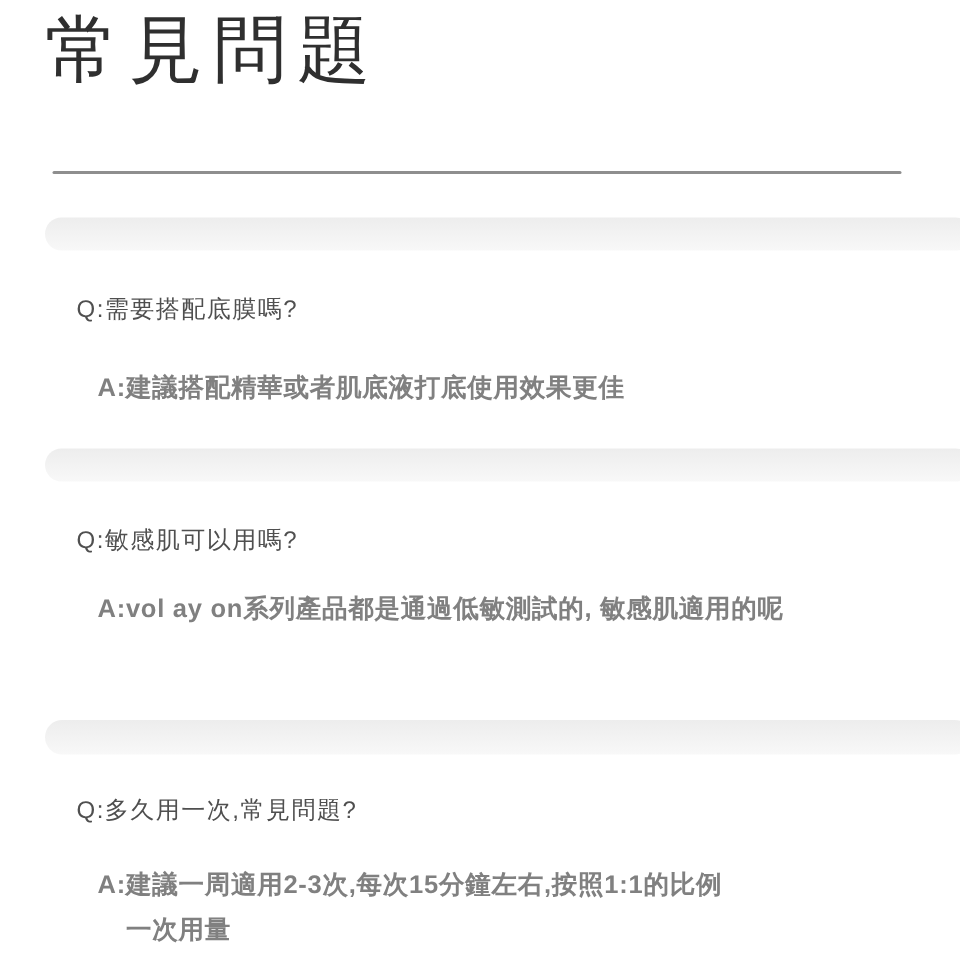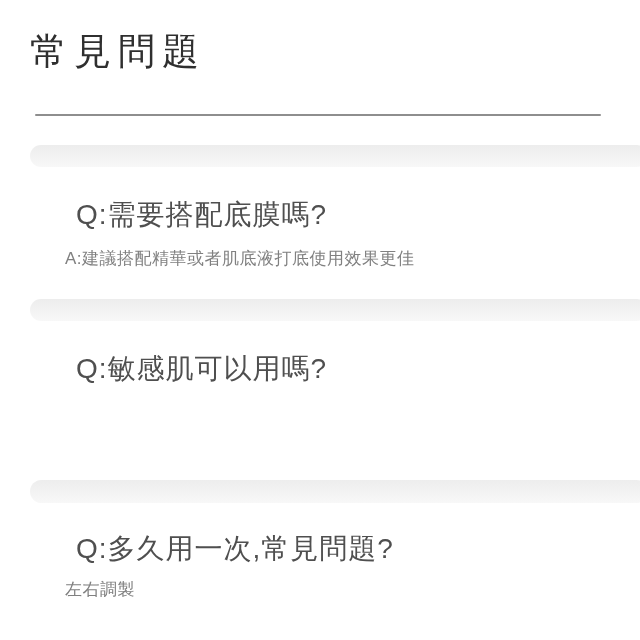--- a/index.html
+++ b/index.html
@@ -15,22 +15,22 @@
   html,body{background:#fff;}
   body{font-family:"Liberation Sans","DejaVu Sans",sans-serif;}
   .page{
     position:relative;
     width:640px;height:640px;
     background:var(--page-bg);
     overflow:hidden;
   }
   .page-title{
     position:absolute;
-    left:30px;top:32px;
-    font-size:37px;
+    left:30px;top:8px;
+    font-size:49px;
     font-weight:300;
     letter-spacing:7px;
     line-height:1.1;
     color:var(--title-color);
     white-space:nowrap;
   }
   .title-underline{
     position:absolute;
     left:35px;top:114px;
     width:566px;height:2px;
@@ -50,41 +50,41 @@
   .faq-card{
     position:absolute;
     left:0;width:640px;
     background:transparent;
   }
   .card-1{top:167px;height:132px;}
   .card-2{top:321px;height:159px;}
   .card-3{top:503px;height:137px;}
   .question{
     position:absolute;
-    left:76px;
-    font-size:28px;
+    left:51px;
+    font-size:16px;
     color:var(--question-color);
     letter-spacing:1px;
     white-space:nowrap;
   }
   .card-1 .question{top:29px;}
   .card-2 .question{top:29px;}
   .card-3 .question{top:27px;}
   .answer{
     position:absolute;
     left:65px;
     font-size:17px;
     line-height:30px;
     color:var(--answer-color);
     letter-spacing:0.5px;
   }
   .card-1 .answer{top:77px;}
   .card-2 .answer{top:70px;}
   .card-3 .answer{top:72px;}
-  .answer .line{white-space:nowrap;}
+  .answer .line{white-space:nowrap;font-weight:bold;}
   .answer .line:not(:first-child){padding-left:19px;}
 </style>
 </head>
 <body>
 
 <div class="page">
 
   <div class="page-title">常見問題</div>
 
   <div class="title-underline"></div>
@@ -96,25 +96,27 @@
     <div class="answer">
       <div class="line">A:建議搭配精華或者肌底液打底使用效果更佳</div>
     </div>
   </div>
 
   <div class="section-divider divider-2"></div>
 
   <div class="faq-card card-2">
     <div class="question">Q:敏感肌可以用嗎?</div>
     <div class="answer">
+      <div class="line">A:vol ay on系列產品都是通過低敏測試的, 敏感肌適用的呢</div>
     </div>
   </div>
 
   <div class="section-divider divider-3"></div>
 
   <div class="faq-card card-3">
     <div class="question">Q:多久用一次,常見問題?</div>
     <div class="answer">
-      <div class="line">左右調製</div>
+      <div class="line">A:建議一周適用2-3次,每次15分鐘左右,按照1:1的比例</div>
+      <div class="line">一次用量</div>
     </div>
   </div>
 
 </div>
 
 </body></html>

